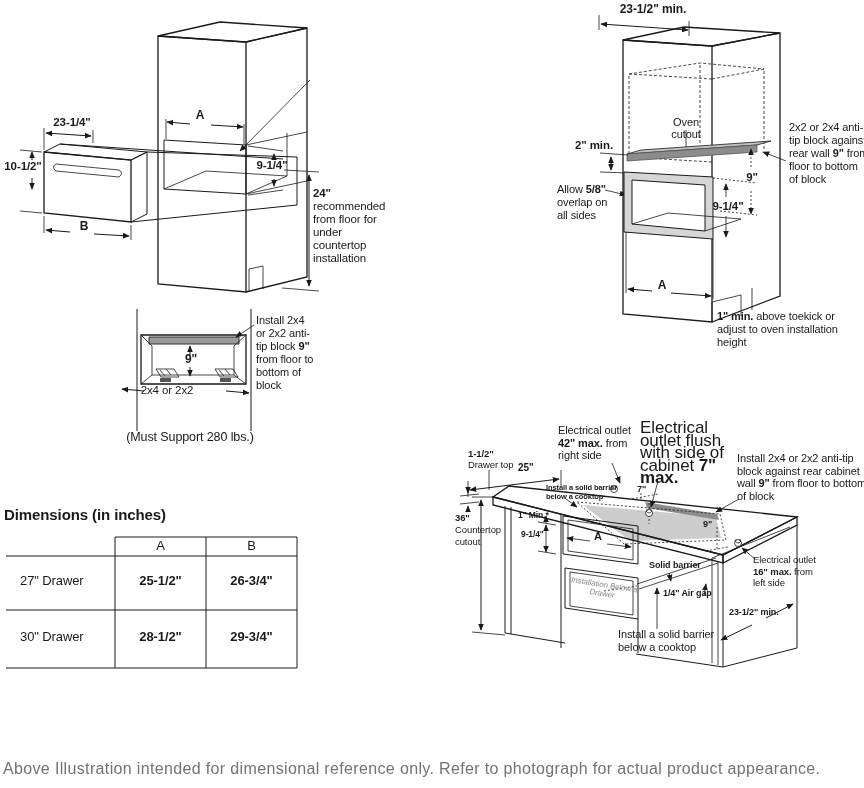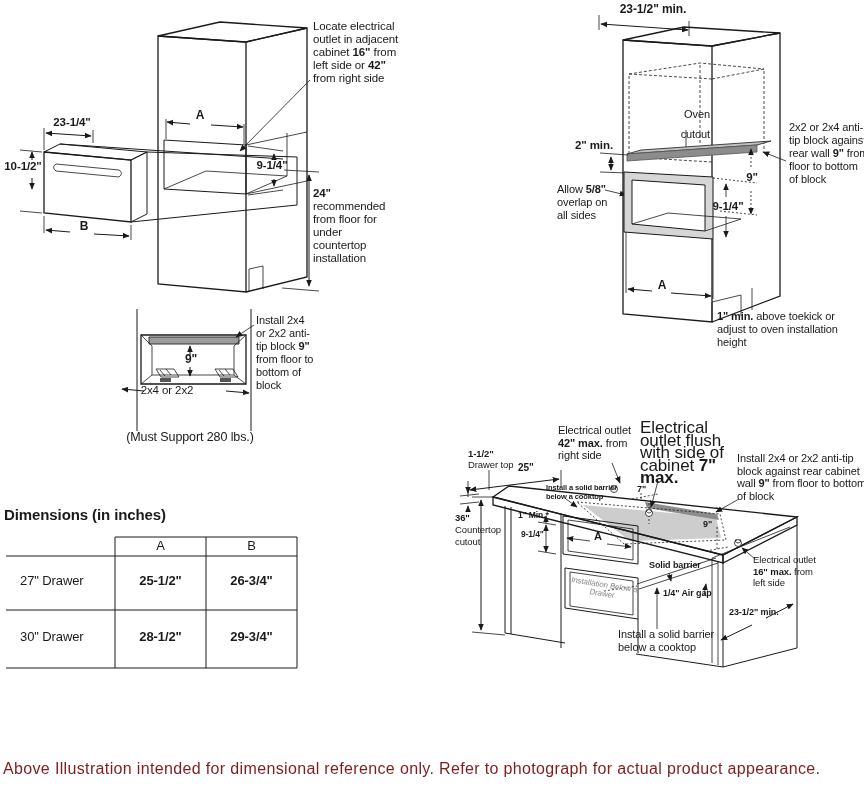--- a/index.html
+++ b/index.html
@@ -23,21 +23,21 @@
   .ctr{text-align:center;}
   .n11{font-size:11px;line-height:13px;}
   .n115{font-size:11.5px;line-height:13px;}
   .dim{font-size:11.5px;font-weight:bold;}
   .dim12{font-size:12px;font-weight:bold;}
   .s9{font-size:9px;font-weight:bold;line-height:10px;}
   .s85{font-size:8.5px;font-weight:bold;}
   .tbl{font-size:13px;}
   .rot{transform:rotate(9deg) skewX(-6deg);transform-origin:left top;color:#8a8a8a;
        font-size:8px;line-height:9px;text-align:center;}
-  .caption{font-size:16px;letter-spacing:0.35px;color:#7f1d1d;white-space:nowrap;}
+  .caption{font-size:16px;letter-spacing:0.35px;color:#737373;white-space:nowrap;}
   .title{font-size:15px;}
 </style>
 </head>
 <body>
 
 <div class="page">
 
   <svg class="art" viewBox="0 0 864 788">
     <defs>
       <marker id="ah" markerWidth="7" markerHeight="7" refX="6.3" refY="3.5" orient="auto-start-reverse" markerUnits="userSpaceOnUse">
@@ -177,23 +177,20 @@
       <circle class="thin" cx="614" cy="489" r="3.5" style="fill:#fff"></circle>
       <path class="thin" d="M611,487 q3,4 6,0 M612,485 v2 M616,485 v2"></path>
       <path class="d2 thin" d="M649,503 V524"></path>
       <circle class="thin" cx="649" cy="513" r="3.5" style="fill:#fff"></circle>
       <path class="thin" d="M646,511 q3,4 6,0 M647,509 v2 M651,509 v2"></path>
       <circle class="thin" cx="738" cy="543" r="3.5" style="fill:#fff"></circle>
       <path class="thin" d="M735,541 q3,4 6,0 M736,539 v2 M740,539 v2"></path>
     </g>
   </svg>
 
-  <div class="lb n115" style="left:313px;top:20px;width:97px;">
-    <span>Locate electrical outlet in adjacent cabinet </span><b>16"</b><span> from left side or </span><b>42"</b><span> from right side</span>
-  </div>
   <div class="lb n115" style="left:313px;top:187px;width:72px;">
     <b>24"</b><span> recommended from floor for under countertop installation</span>
   </div>
   <div class="lb dim ctr" style="left:46px;top:116px;width:52px;">23-1/4"</div>
   <div class="lb dim ctr" style="left:0px;top:160px;width:46px;">10-1/2"</div>
   <div class="lb dim12 ctr" style="left:188px;top:109px;width:24px;">A</div>
   <div class="lb dim ctr" style="left:250px;top:159px;width:44px;">9-1/4"</div>
   <div class="lb dim12 ctr" style="left:74px;top:220px;width:20px;">B</div>
 
   <div class="lb dim12 ctr" style="left:180px;top:353px;width:22px;">9"</div>
@@ -207,21 +204,21 @@
   <div class="lb tbl ctr" style="left:115px;top:539px;width:91px;">A</div>
   <div class="lb tbl ctr" style="left:206px;top:539px;width:91px;">B</div>
   <div class="lb tbl" style="left:20px;top:574px;">27" Drawer</div>
   <div class="lb tbl b ctr" style="left:115px;top:574px;width:91px;">25-1/2"</div>
   <div class="lb tbl b ctr" style="left:206px;top:574px;width:91px;">26-3/4"</div>
   <div class="lb tbl" style="left:20px;top:630px;">30" Drawer</div>
   <div class="lb tbl b ctr" style="left:115px;top:630px;width:91px;">28-1/2"</div>
   <div class="lb tbl b ctr" style="left:206px;top:630px;width:91px;">29-3/4"</div>
 
   <div class="lb dim12 ctr" style="left:610px;top:3px;width:86px;">23-1/2" min.</div>
-  <div class="lb n11 ctr" style="left:662px;top:104px;width:48px;line-height:20px;text-align:right;">Oven cutout</div>
+  <div class="lb n11 ctr" style="left:662px;top:116px;width:48px;line-height:12px;">Oven cutout</div>
   <div class="lb dim" style="left:575px;top:139px;">2" min.</div>
   <div class="lb n11" style="left:557px;top:183px;width:64px;">
     <span>Allow </span><b>5/8"</b><span> overlap on all sides</span>
   </div>
   <div class="lb dim ctr" style="left:739px;top:171px;width:26px;">9"</div>
   <div class="lb dim ctr" style="left:706px;top:200px;width:44px;">9-1/4"</div>
   <div class="lb dim12 ctr" style="left:650px;top:279px;width:24px;">A</div>
   <div class="lb n11" style="left:789px;top:121px;width:80px;">
     <span>2x2 or 2x4 anti-tip block against rear wall </span><b>9"</b><span> from floor to bottom of block</span>
   </div>

